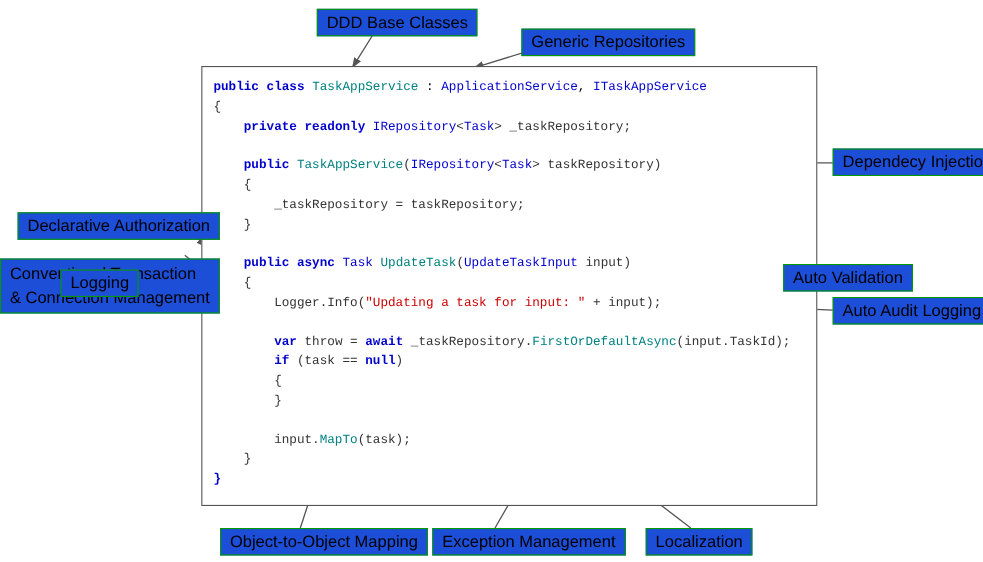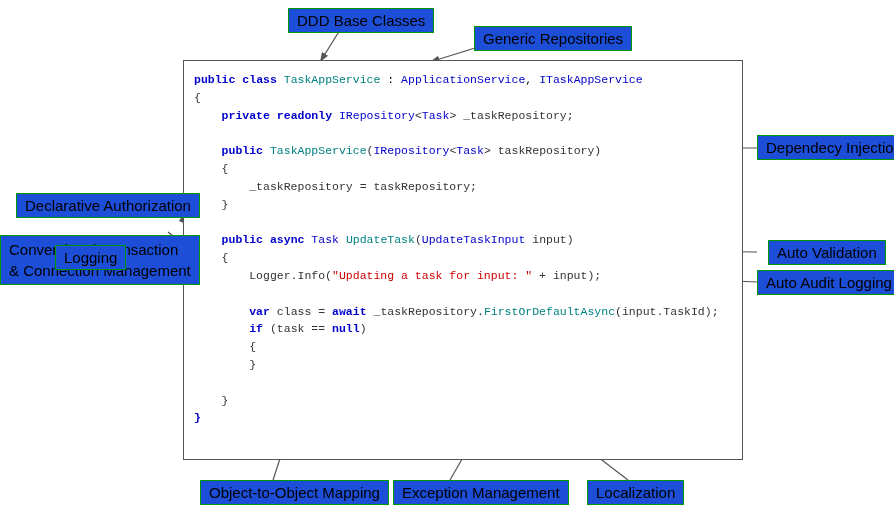--- a/index.html
+++ b/index.html
@@ -119,36 +119,37 @@
     <div class="code-line">&nbsp;</div>
     <div class="code-line"><span class="plain">    </span><span class="kw">public</span> <span class="method">TaskAppService</span><span class="plain">(</span><span class="type">IRepository</span><span class="plain">&lt;</span><span class="type">Task</span><span class="plain">&gt; </span><span class="plain">taskRepository)</span></div>
     <div class="code-line"><span class="plain">    {</span></div>
     <div class="code-line"><span class="plain">        _taskRepository = taskRepository;</span></div>
     <div class="code-line"><span class="plain">    }</span></div>
     <div class="code-line">&nbsp;</div>
     <div class="code-line"><span class="plain">    </span><span class="kw">public</span> <span class="kw">async</span> <span class="type">Task</span> <span class="method">UpdateTask</span><span class="plain">(</span><span class="type">UpdateTaskInput</span> <span class="plain">input)</span></div>
     <div class="code-line"><span class="plain">    {</span></div>
     <div class="code-line"><span class="plain">        Logger.Info(</span><span class="string">"Updating a task for input: "</span><span class="plain"> + input);</span></div>
     <div class="code-line">&nbsp;</div>
-    <div class="code-line"><span class="plain">        </span><span class="kw">var</span><span class="plain"> class = </span><span class="kw">await</span><span class="plain"> _taskRepository.</span><span class="method">FirstOrDefaultAsync</span><span class="plain">(input.TaskId);</span></div>
+    <div class="code-line"><span class="plain">        </span><span class="kw">var</span><span class="plain"> throw = </span><span class="kw">await</span><span class="plain"> _taskRepository.</span><span class="method">FirstOrDefaultAsync</span><span class="plain">(input.TaskId);</span></div>
     <div class="code-line"><span class="plain">        </span><span class="kw">if</span><span class="plain"> (task == </span><span class="kw">null</span><span class="plain">)</span></div>
     <div class="code-line"><span class="plain">        {</span></div>
     <div class="code-line"><span class="plain">        }</span></div>
     <div class="code-line">&nbsp;</div>
+    <div class="code-line"><span class="plain">        input.</span><span class="method">MapTo</span><span class="plain">(task);</span></div>
     <div class="code-line"><span class="plain">    }</span></div>
     <div class="code-line"><span class="kw">}</span></div>
   </div>
 
   <div class="label-box" style="top: 8px; left: 288px;">DDD Base Classes</div>
 
   <div class="label-box" style="top: 8px; left: 474px; margin-top: 18px;">Generic Repositories</div>
 
   <div class="label-box" style="top: 135px; left: 757px;">Dependecy Injection</div>
 
-  <div class="label-box" style="top: 240px; left: 768px;">Auto Validation</div>
+  <div class="label-box" style="top: 240px; left: 712px;">Auto Validation</div>
 
   <div class="label-box" style="top: 270px; left: 757px;">Auto Audit Logging</div>
 
   <div class="label-box" style="top: 193px; left: 16px;">Declarative Authorization</div>
 
   <div class="label-box" style="top: 235px; left: 0px; line-height: 1.4;">Conventional Transaction<br>&amp; Connection Management</div>
 
   <div class="label-box" style="top: 245px; left: 55px;">Logging</div>
 
   <div class="label-box" style="top: 480px; left: 200px;">Object-to-Object Mapping</div>

